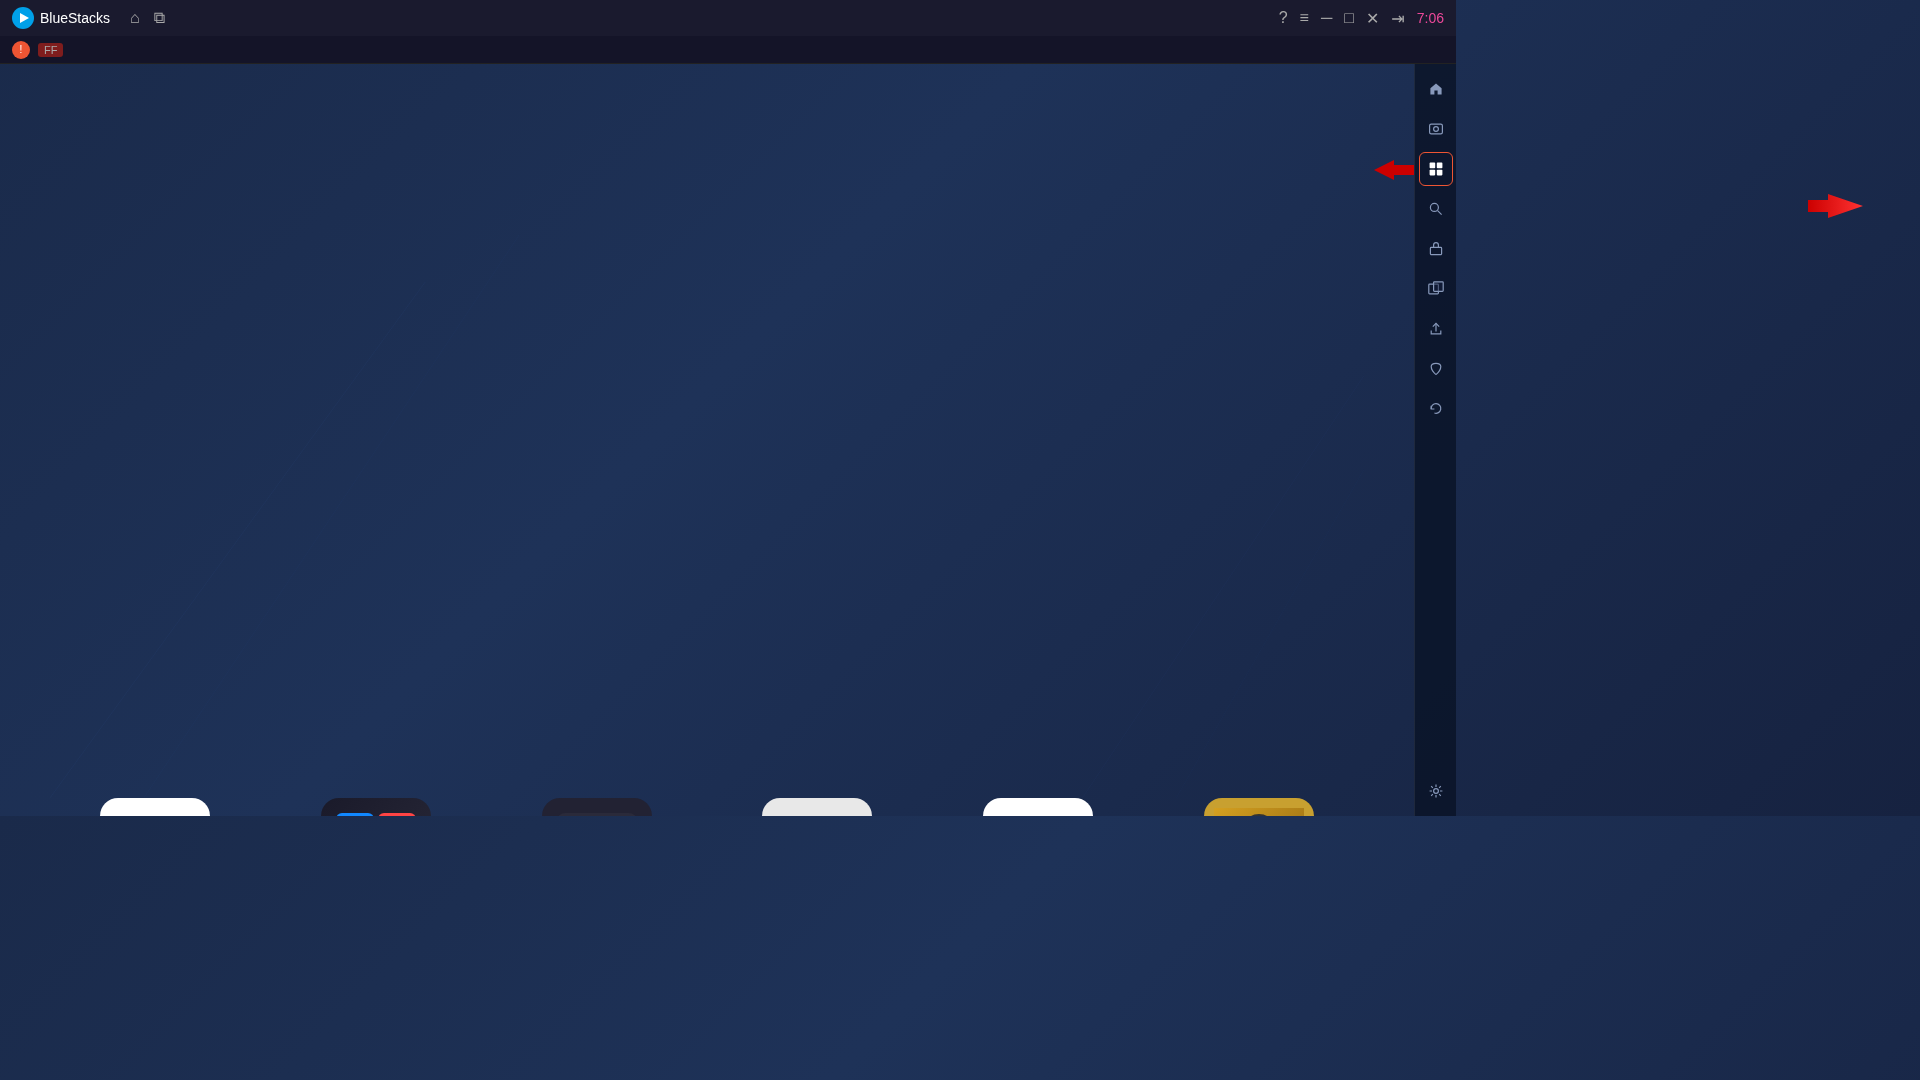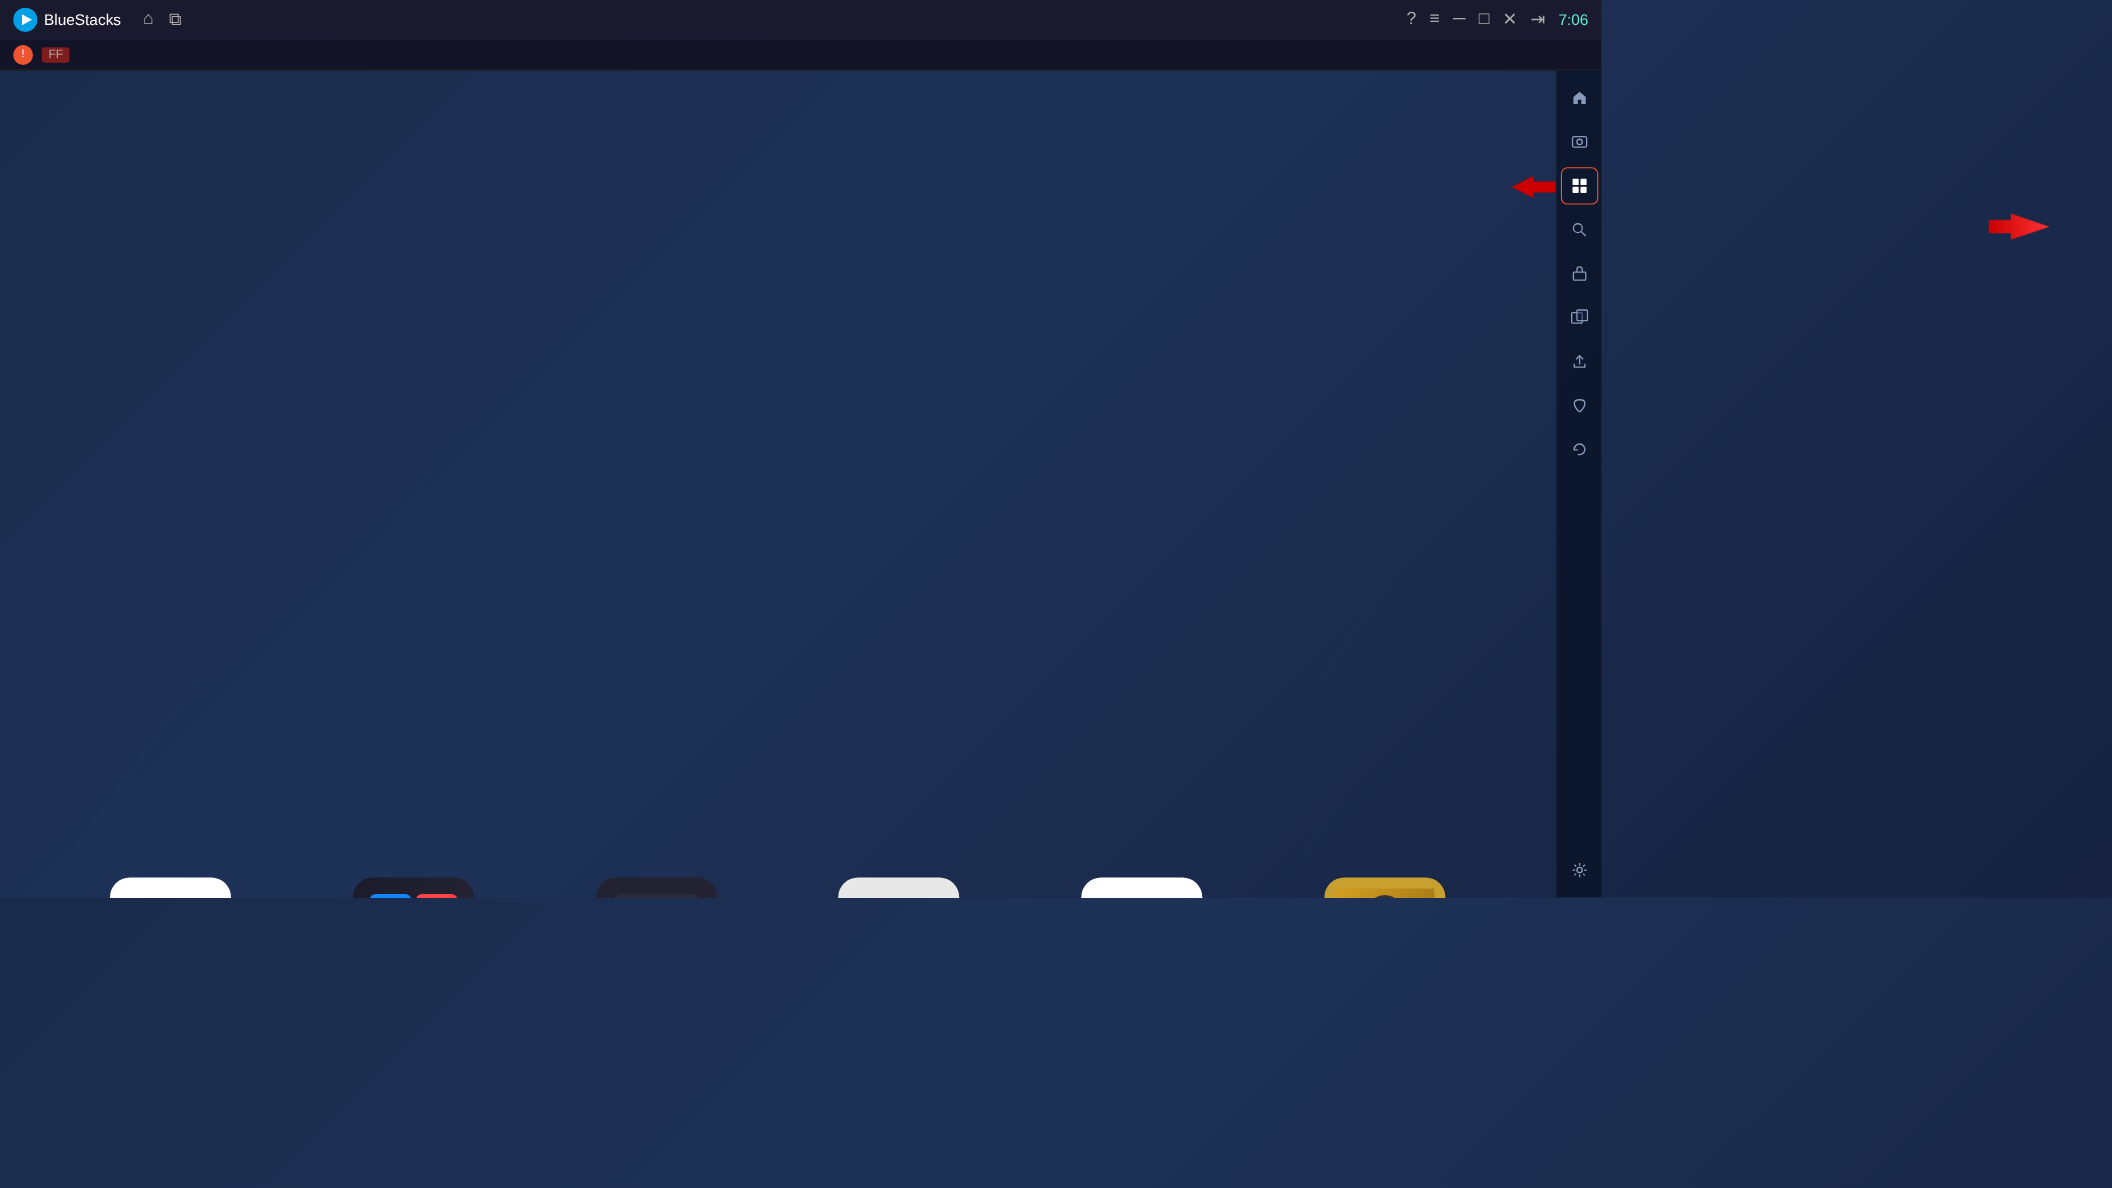--- a/index.html
+++ b/index.html
@@ -86,21 +86,21 @@
     .notif-ff {
       font-size: 11px;
       color: #aaa;
       background: #7f1d1d;
       padding: 1px 6px;
       border-radius: 3px;
     }
     .time-display {
       margin-left: auto;
       font-size: 14px;
-      color: #5eead4;
+      color: #ec4899;
       font-weight: 500;
     }
 
     
     .main-layout {
       display: flex;
       height: calc(100% - 64px);
     }
 
     

